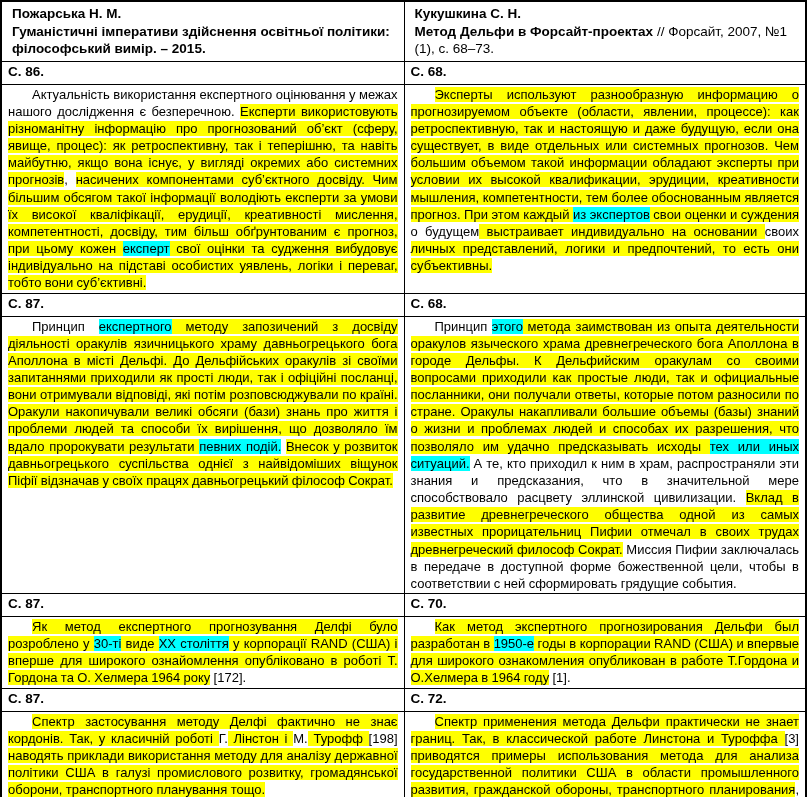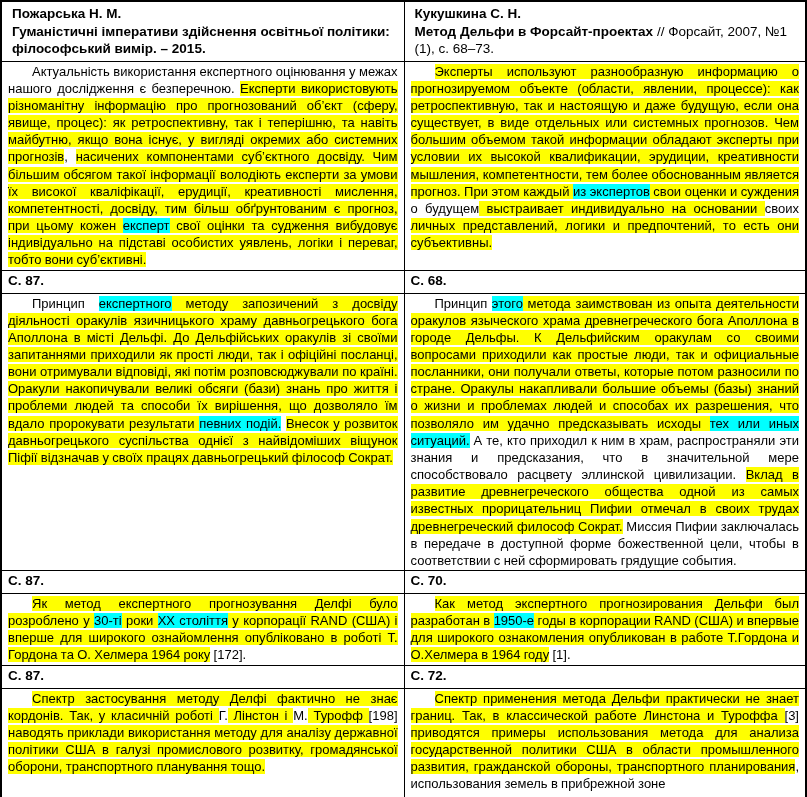--- a/index.html
+++ b/index.html
@@ -44,20 +44,24 @@
       <td>
         <div>Пожарська Н. М.</div>
         <div>Гуманістичні імперативи здійснення освітньої політики: філософський вимір. – 2015.</div>
       </td>
       <td>
         <div>Кукушкина С. Н.</div>
         <div><span>Метод Дельфи в Форсайт-проектах</span><span class="title-rest"> // Форсайт, 2007, №1 (1), с. 68–73.</span></div>
       </td>
     </tr>
 
+    <tr class="page-row">
+      <td>С. 86.</td>
+      <td>С. 68.</td>
+    </tr>
     <tr class="text-row r1">
       <td>
           <p><span>Актуальність використання експертного оцінювання у межах нашого дослідження є безперечною. </span><span class="hl-y">Експерти використовують різноманітну інформацію про прогнозований об’єкт (сферу, явище, процес): як ретроспективну, так і теперішню, та навіть майбутню, якщо вона існує, у вигляді окремих або системних прогнозів</span><span>, </span><span class="hl-y">насичених компонентами суб’єктного досвіду. Чим більшим обсягом такої інформації володіють експерти за умови їх високої кваліфікації, ерудиції, креативності мислення, компетентності, досвіду, тим більш обґрунтованим є прогноз, при цьому кожен </span><span class="hl-c">експерт</span><span class="hl-y"> свої оцінки та судження вибудовує індивідуально на підставі особистих уявлень, логіки і переваг, тобто вони суб’єктивні.</span></p>
         </td>
       <td class="first-gap">
           <p><span class="hl-y">Эксперты используют разнообразную информацию о прогнозируемом объекте (области, явлении, процессе): как ретроспективную, так и настоящую и даже будущую, если она существует, в виде отдельных или системных прогнозов. Чем большим объемом такой информации обладают эксперты при условии их высокой квалификации, эрудиции, креативности мышления, компетентности, тем более обоснованным является прогноз. При этом каждый </span><span class="hl-c">из экспертов</span><span class="hl-y"> свои оценки и суждения </span><span>о будущем</span><span class="hl-y"> выстраивает индивидуально на основании </span><span>своих</span><span class="hl-y"> личных представлений, логики и предпочтений, то есть они субъективны.</span></p>
         </td>
     </tr>
 
     <tr class="page-row">
@@ -72,21 +76,21 @@
           <p><span>Принцип </span><span class="hl-c">этого</span><span class="hl-y"> метода заимствован из опыта деятельности оракулов языческого храма древнегреческого бога Аполлона в городе Дельфы. К Дельфийским оракулам со своими вопросами приходили как простые люди, так и официальные посланники, они получали ответы, которые потом разносили по стране. Оракулы накапливали большие объемы (базы) знаний о жизни и проблемах людей и способах их разрешения, что позволяло им удачно предсказывать исходы </span><span class="hl-c">тех или иных ситуаций.</span><span> А те, кто приходил к ним в храм, распространяли эти знания и предсказания, что в значительной мере способствовало расцвету эллинской цивилизации. </span><span class="hl-y">Вклад в развитие древнегреческого общества одной из самых известных прорицательниц Пифии отмечал в своих трудах древнегреческий философ Сократ.</span><span> Миссия Пифии заключалась в передаче в доступной форме божественной цели, чтобы в соответствии с ней сформировать грядущие события.</span></p>
         </td>
     </tr>
 
     <tr class="page-row">
       <td>С. 87.</td>
       <td>С. 70.</td>
     </tr>
     <tr class="text-row r3">
       <td>
-          <p><span class="hl-y">Як метод експертного прогнозування Делфі було розроблено у </span><span class="hl-c">30-ті</span><span class="hl-y"> роки </span><span class="hl-c">ХХ століття</span><span class="hl-y"> у корпорації RAND (США) і вперше для широкого ознайомлення опубліковано в роботі Т. Гордона та О. Хелмера 1964 року</span><span> [172].</span></p>
+          <p><span class="hl-y">Як метод експертного прогнозування Делфі було розроблено у </span><span class="hl-c">30-ті</span><span class="hl-y"> виде </span><span class="hl-c">ХХ століття</span><span class="hl-y"> у корпорації RAND (США) і вперше для широкого ознайомлення опубліковано в роботі Т. Гордона та О. Хелмера 1964 року</span><span> [172].</span></p>
         </td>
       <td>
           <p><span class="hl-y">Как метод экспертного прогнозирования Дельфи был разработан в </span><span class="hl-c">1950-е</span><span class="hl-y"> годы в корпорации RAND (США) и впервые для широкого ознакомления опубликован в работе Т.Гордона и О.Хелмера в 1964 году</span><span> [1].</span></p>
         </td>
     </tr>
 
     <tr class="page-row">
       <td>С. 87.</td>
       <td>С. 72.</td>
     </tr>

